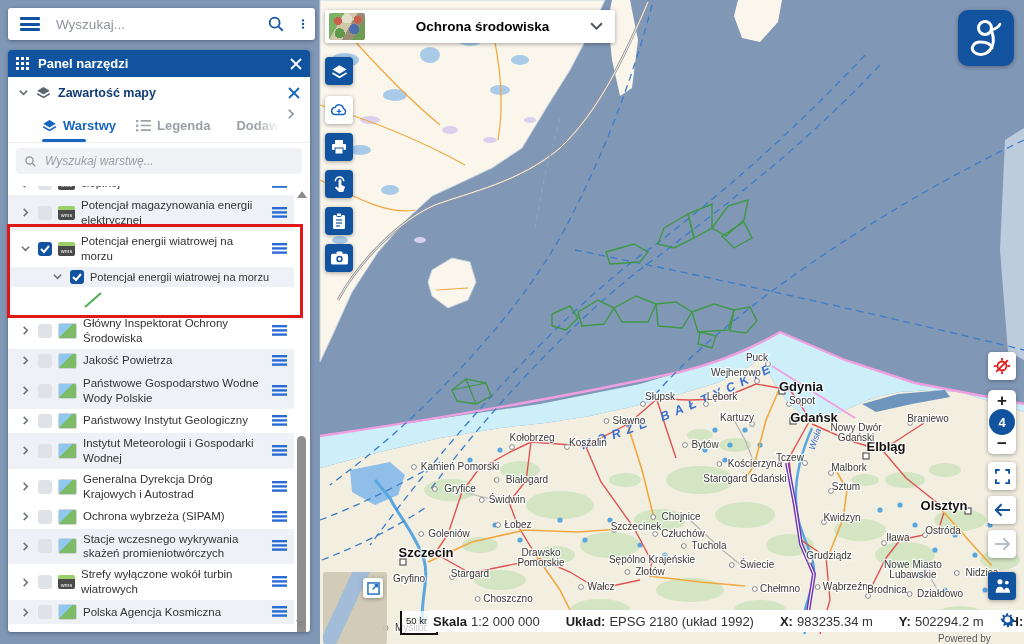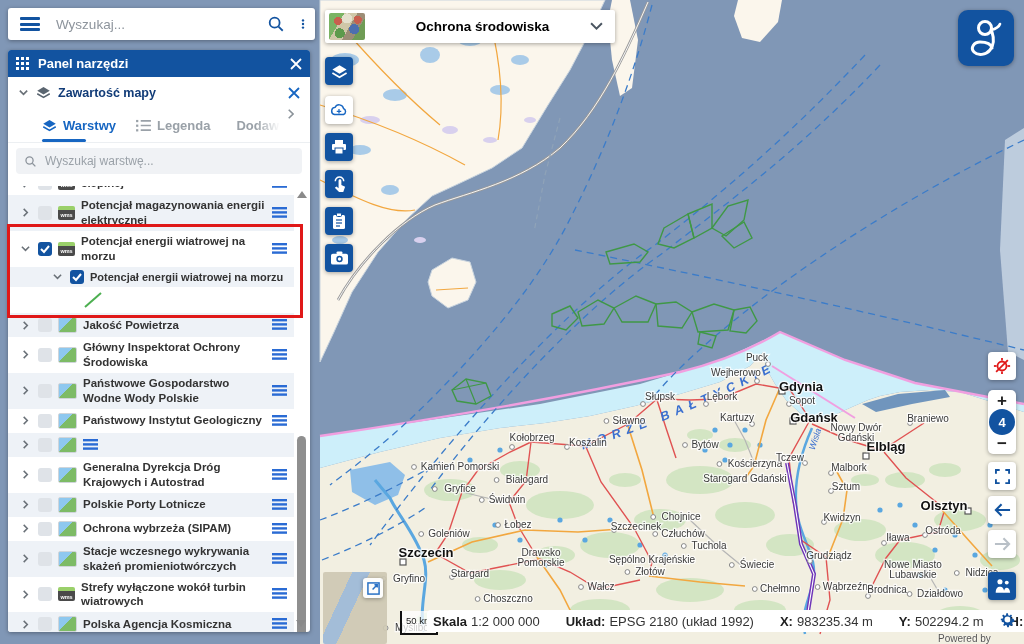--- a/index.html
+++ b/index.html
@@ -22,24 +22,24 @@
   #section-row{height:31px;display:flex;align-items:center;padding:0 10px;gap:7px;}
   #section-row .stitle{flex:1;font-weight:bold;font-size:12.5px;color:#123c78;}
   #tabs{height:34px;display:flex;align-items:flex-start;padding:0 16px 0 26px;gap:4px;border-bottom:1px solid #eceff2;}
   .tab{display:flex;align-items:center;gap:6px;font-size:13px;color:#9aa1a8;font-weight:bold;padding:0 8px;height:100%;position:relative;cursor:pointer;white-space:nowrap;}
   .tab.active{color:#1766c2;}
   .tab.active::after{content:"";position:absolute;left:8px;bottom:0;width:44px;height:3px;background:#1766c2;border-radius:2px;}
   .tab.fade{overflow:hidden;max-width:74px;-webkit-mask-image:linear-gradient(90deg,#000 55%,transparent 95%);
            mask-image:linear-gradient(90deg,#000 55%,transparent 95%);}
   #tab-more{color:#8a9299;margin-left:auto;}
   #layer-search{margin:5px 8px;height:26px;background:#f0f2f5;border-radius:4px;display:flex;align-items:center;padding:0 8px;gap:6px;}
-  #layer-search input{flex:1;border:0;outline:0;background:transparent;font-size:12px;color:#555;}
+  #layer-search input{flex:1;border:0;outline:0;background:transparent;font-size:12px;color:#555;font-style:italic;}
   #layer-search input::placeholder{color:#9aa1a8;}
   #layer-list{position:absolute;left:0;right:16px;top:136px;bottom:0;overflow:hidden;}
-  .lrow{display:flex;align-items:center;padding:3px 4px 3px 10px;gap:6px;font-weight:bold;}
+  .lrow{display:flex;align-items:center;padding:3px 4px 3px 10px;gap:6px;}
   .lrow.shade{background:#eef2f7;}
   .lrow .chev{flex:0 0 14px;display:flex;justify-content:center;}
   .lrow .lbl{flex:1;font-size:11.5px;line-height:1.3;color:#333;}
   .lrow .lbl.sub{font-size:11px;}
   .handle{flex:0 0 18px;cursor:grab;}
   .cb{flex:0 0 14px;width:14px;height:14px;border-radius:3px;background:#dfe3e8;position:relative;cursor:pointer;}
   .cb.on{background:#1253a0;}
   .iimg{flex:0 0 17px;width:17px;height:14px;border-radius:2px;border:1px solid #cfd5da;
         background:linear-gradient(135deg,#8ec8ef 0 45%,#7dbb66 45% 100%);}
   .iwms{flex:0 0 17px;width:17px;height:14px;border-radius:2px;background:#4a4a4a;color:#fff;
@@ -504,56 +504,56 @@
               <path d="M3 7l3 3 5-6" fill="none" stroke="#fff" stroke-width="2"></path>
             </svg></span>
         <span class="lbl sub">Potencjał energii wiatrowej na morzu</span>
         </div>
         <div class="lrow" style="min-height: 20px;">
           <span style="width:58px"></span>
         <svg width="22" height="18" viewBox="0 0 22 18">
           <line x1="3" y1="16" x2="19" y2="2" stroke="#4caf50" stroke-width="2"></line>
           </svg>
         </div>
+        <div class="lrow">
+          <span class="chev">
+    <svg width="9" height="9" viewBox="0 0 10 10">
+              <path d="M3 1 7 5 3 9" fill="none" stroke="#6a7178" stroke-width="1.7"></path>
+            </svg>
+          </span>
+          <span class="cb"></span>
+          <span class="iimg"></span>
+        <span class="lbl">Główny Inspektorat Ochrony Środowiska</span>
+          <span class="handle">
+    <svg width="15" height="11" viewBox="0 0 15 11">
+              <g fill="#2a6bd4">
+                <rect y="0" width="15" height="2.4"></rect>
+                <rect y="4.2" width="15" height="2.4"></rect>
+                <rect y="8.4" width="15" height="2.4"></rect>
+              </g>
+            </svg></span>
+        </div>
         <div class="lrow shade">
           <span class="chev">
     <svg width="9" height="9" viewBox="0 0 10 10">
               <path d="M3 1 7 5 3 9" fill="none" stroke="#6a7178" stroke-width="1.7"></path>
             </svg>
           </span>
           <span class="cb"></span>
           <span class="iimg"></span>
         <span class="lbl">Jakość Powietrza</span>
           <span class="handle">
     <svg width="15" height="11" viewBox="0 0 15 11">
               <g fill="#2a6bd4">
                 <rect y="0" width="15" height="2.4"></rect>
                 <rect y="4.2" width="15" height="2.4"></rect>
                 <rect y="8.4" width="15" height="2.4"></rect>
               </g>
             </svg></span>
         </div>
-        <div class="lrow">
-          <span class="chev">
-    <svg width="9" height="9" viewBox="0 0 10 10">
-              <path d="M3 1 7 5 3 9" fill="none" stroke="#6a7178" stroke-width="1.7"></path>
-            </svg>
-          </span>
-          <span class="cb"></span>
-          <span class="iimg"></span>
-        <span class="lbl">Główny Inspektorat Ochrony Środowiska</span>
-          <span class="handle">
-    <svg width="15" height="11" viewBox="0 0 15 11">
-              <g fill="#2a6bd4">
-                <rect y="0" width="15" height="2.4"></rect>
-                <rect y="4.2" width="15" height="2.4"></rect>
-                <rect y="8.4" width="15" height="2.4"></rect>
-              </g>
-            </svg></span>
-        </div>
         <div class="lrow shade">
           <span class="chev">
     <svg width="9" height="9" viewBox="0 0 10 10">
               <path d="M3 1 7 5 3 9" fill="none" stroke="#6a7178" stroke-width="1.7"></path>
             </svg>
           </span>
           <span class="cb"></span>
           <span class="iimg"></span>
         <span class="lbl">Państwowe Gospodarstwo Wodne Wody Polskie</span>
           <span class="handle">
@@ -584,56 +584,39 @@
             </svg></span>
         </div>
         <div class="lrow shade">
           <span class="chev">
     <svg width="9" height="9" viewBox="0 0 10 10">
               <path d="M3 1 7 5 3 9" fill="none" stroke="#6a7178" stroke-width="1.7"></path>
             </svg>
           </span>
           <span class="cb"></span>
           <span class="iimg"></span>
+        <span class="lbl">Instytut Meteorologii i Gospodarki Wodnej</span>
           <span class="handle">
     <svg width="15" height="11" viewBox="0 0 15 11">
               <g fill="#2a6bd4">
                 <rect y="0" width="15" height="2.4"></rect>
                 <rect y="4.2" width="15" height="2.4"></rect>
                 <rect y="8.4" width="15" height="2.4"></rect>
               </g>
             </svg></span>
         </div>
         <div class="lrow">
           <span class="chev">
     <svg width="9" height="9" viewBox="0 0 10 10">
               <path d="M3 1 7 5 3 9" fill="none" stroke="#6a7178" stroke-width="1.7"></path>
             </svg>
           </span>
           <span class="cb"></span>
           <span class="iimg"></span>
         <span class="lbl">Generalna Dyrekcja Dróg Krajowych i Autostrad</span>
-          <span class="handle">
-    <svg width="15" height="11" viewBox="0 0 15 11">
-              <g fill="#2a6bd4">
-                <rect y="0" width="15" height="2.4"></rect>
-                <rect y="4.2" width="15" height="2.4"></rect>
-                <rect y="8.4" width="15" height="2.4"></rect>
-              </g>
-            </svg></span>
-        </div>
-        <div class="lrow shade">
-          <span class="chev">
-    <svg width="9" height="9" viewBox="0 0 10 10">
-              <path d="M3 1 7 5 3 9" fill="none" stroke="#6a7178" stroke-width="1.7"></path>
-            </svg>
-          </span>
-          <span class="cb"></span>
-          <span class="iimg"></span>
-        <span class="lbl">Polskie Porty Lotnicze</span>
           <span class="handle">
     <svg width="15" height="11" viewBox="0 0 15 11">
               <g fill="#2a6bd4">
                 <rect y="0" width="15" height="2.4"></rect>
                 <rect y="4.2" width="15" height="2.4"></rect>
                 <rect y="8.4" width="15" height="2.4"></rect>
               </g>
             </svg></span>
         </div>
         <div class="lrow">

